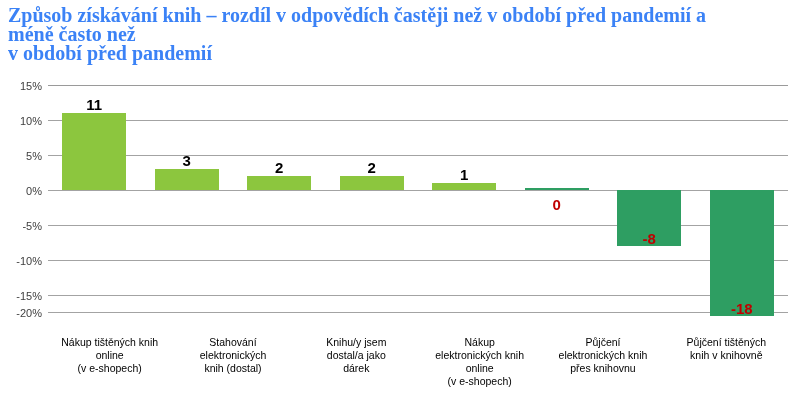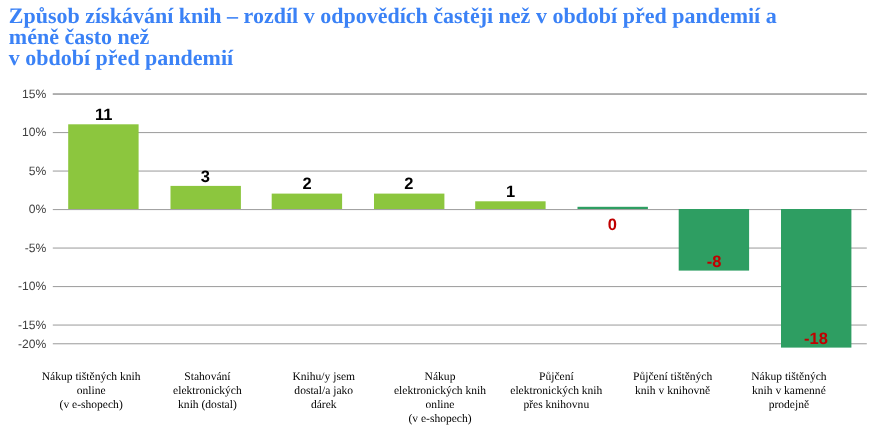--- a/index.html
+++ b/index.html
@@ -86,26 +86,25 @@
     left: 50%;
     transform: translateX(-50%);
     font-size: 15px;
     font-weight: bold;
     white-space: nowrap;
   }
   .bar-value.pos { color: #000000; }
   .bar-value.neg { color: #c00000; }
   #categories {
     position: absolute;
-    left: 30px;
+    left: 48px;
     top: 336px;
     width: 740px;
     display: flex;
     flex-direction: row;
-    font-family: Liberation Serif, serif;
   }
   .cat {
     flex: 1 1 0;
     text-align: center;
     font-size: 10.5px;
     line-height: 13px;
     color: #000000;
     padding: 0 2px;
     box-sizing: border-box;
     white-space: pre-line;
@@ -195,17 +194,15 @@
 dárek</div>
       <div class="cat">Nákup
 elektronických knih
 online
 (v e-shopech)</div>
       <div class="cat">Půjčení
 elektronických knih
 přes knihovnu</div>
       <div class="cat">Půjčení tištěných
 knih v knihovně</div>
-      <div class="cat">Nákup tištěných
-knih v kamenné prodejně</div>
     </div>
 
 </div>
 
 </body></html>

